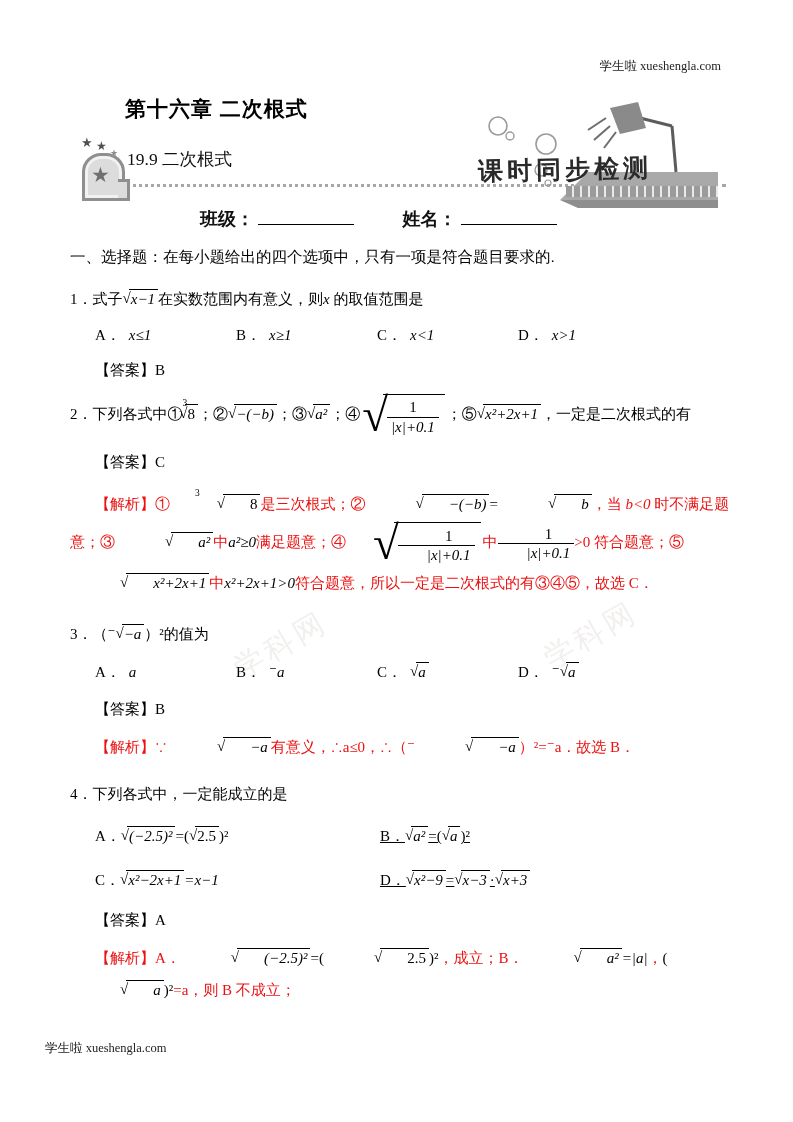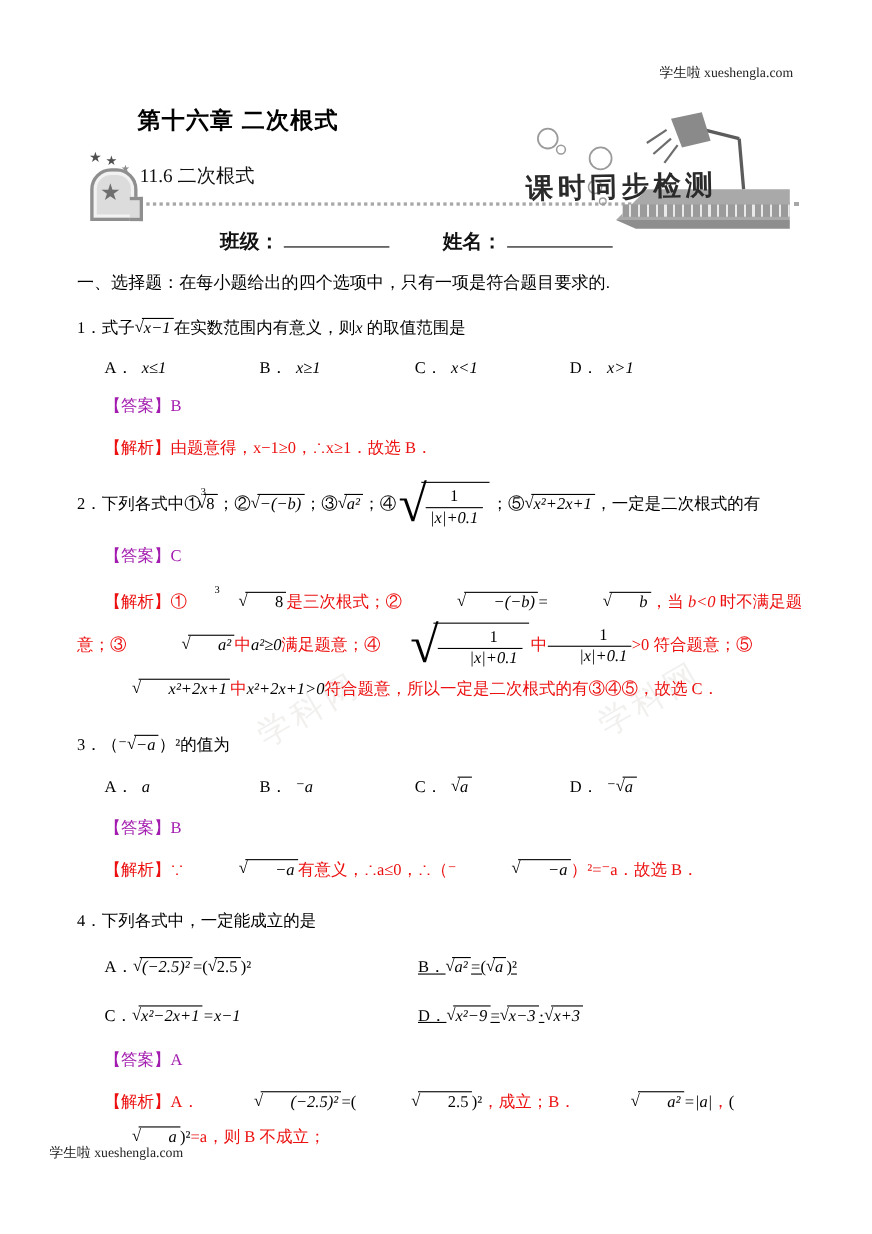--- a/index.html
+++ b/index.html
@@ -41,21 +41,21 @@
   .main{position:absolute;left:70px;top:243px;width:662px;}
   .sec-title{font-family:"Liberation Sans","DejaVu Sans",sans-serif;font-weight:normal;font-size:15.5px;margin:4px 0 0 0;}
   .stem{margin:16px 0 0 0;line-height:30px;}
   .opt-row{display:flex;margin:9px 0 0 25px;line-height:24px;}
   .opt{width:141px;}
   .opt:last-child{width:auto;}
   .opt .lbl{margin-right:8px;}
   .opt2-row{display:flex;margin:10px 0 0 25px;line-height:34px;}
   .opt2{width:285px;}
   .opt2:last-child{width:auto;text-decoration:underline;}
-  .answer{color:#a21caf;margin:13px 0 0 25px;line-height:20px;}
+  .answer{color:#000000;margin:13px 0 0 25px;line-height:20px;}
   .analysis{color:#ec1010;margin:12px 0 0 0;text-indent:25px;line-height:32px;}
   .blk{color:#000;}
   .math{font-style:italic;}
 
   
   .sqrt{display:inline-block;white-space:nowrap;vertical-align:baseline;}
   .rsym{display:inline-block;font-style:normal;transform:translateY(-1px);margin-right:-2px;}
   .rbody{display:inline-block;border-top:1.4px solid currentColor;padding:0 3px 0 2px;line-height:1.25;}
   .ridx{font-size:9.5px;font-style:normal;position:relative;top:-7px;margin-right:-8px;z-index:1;}
   .sqrt.tall{display:inline-flex;align-items:stretch;vertical-align:middle;margin:2px 2px;}
@@ -90,21 +90,21 @@
   <div class="badge">
     <span class="star-s st1">★</span>
     <span class="star-s st2">★</span>
     <span class="star-s st3">★</span>
     <span class="star-s st4">★</span>
     <span class="arch"></span>
     <span class="step"></span>
     <span class="bigstar">★</span>
   </div>
 
-  <div class="lesson">11.6 二次根式</div>
+  <div class="lesson">19.9 二次根式</div>
 
   <div class="dotline"></div>
 
   <svg class="illus" width="280" height="110" viewBox="0 0 280 110">
     <circle cx="38" cy="26" r="9" fill="none" stroke="#9b9b9b" stroke-width="1.6"></circle>
     <circle cx="50" cy="36" r="4" fill="none" stroke="#9b9b9b" stroke-width="1.4"></circle>
     <circle cx="86" cy="44" r="10" fill="none" stroke="#9b9b9b" stroke-width="1.6"></circle>
     <circle cx="81" cy="70" r="6" fill="none" stroke="#9b9b9b" stroke-width="1.4"></circle>
     <circle cx="88" cy="83" r="3" fill="none" stroke="#9b9b9b" stroke-width="1.2"></circle>
     <polygon points="100,100 128,72 258,72 258,100" fill="#a9a9a9"></polygon>
@@ -132,21 +132,20 @@
     <div class="stem">
       <span>1．</span><span>式子</span><span class="sqrt"><span class="rsym">√</span><span class="rbody math">x−1</span></span><span>在实数范围内有意义，则</span><span class="math">x</span> <span>的取值范围是</span>
     </div>
     <div class="opt-row">
       <span class="opt"><span class="lbl">A．</span><span class="math">x≤1</span></span>
       <span class="opt"><span class="lbl">B．</span><span class="math">x≥1</span></span>
       <span class="opt"><span class="lbl">C．</span><span class="math">x&lt;1</span></span>
       <span class="opt"><span class="lbl">D．</span><span class="math">x&gt;1</span></span>
     </div>
     <div class="answer">【答案】B</div>
-    <div class="analysis">【解析】由题意得，x−1≥0，∴x≥1．故选 B．</div>
 
     <div class="stem" style="margin-top:12px;">
       <span>2．</span><span>下列各式中①</span><span class="sqrt"><sup class="ridx">3</sup><span class="rsym">√</span><span class="rbody">8</span></span><span>；②</span><span class="sqrt"><span class="rsym">√</span><span class="rbody math">−(−b)</span></span><span>；③</span><span class="sqrt"><span class="rsym">√</span><span class="rbody math">a²</span></span><span>；④</span><span class="sqrt tall">
           <span class="rsym">√</span>
           <span class="rbody">
             <span class="frac">
               <span class="fnum">1</span>
               <span class="fden math">|x|+0.1</span>
             </span>
           </span>

